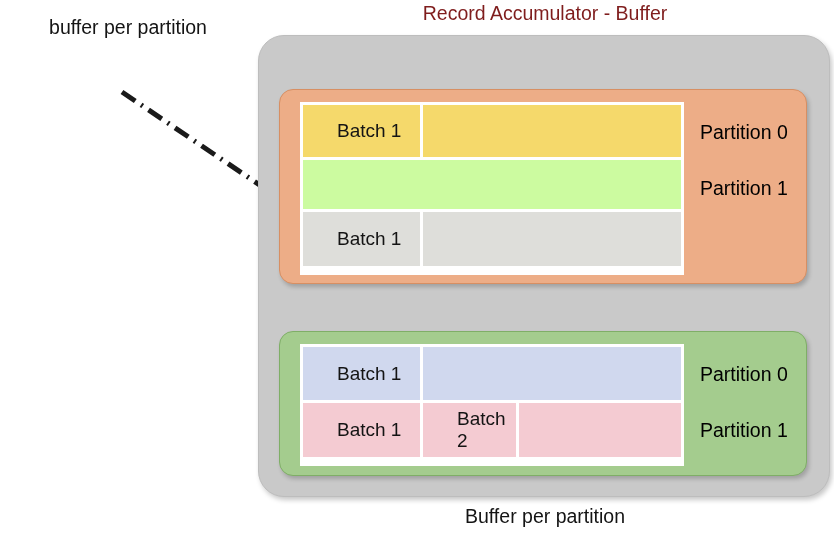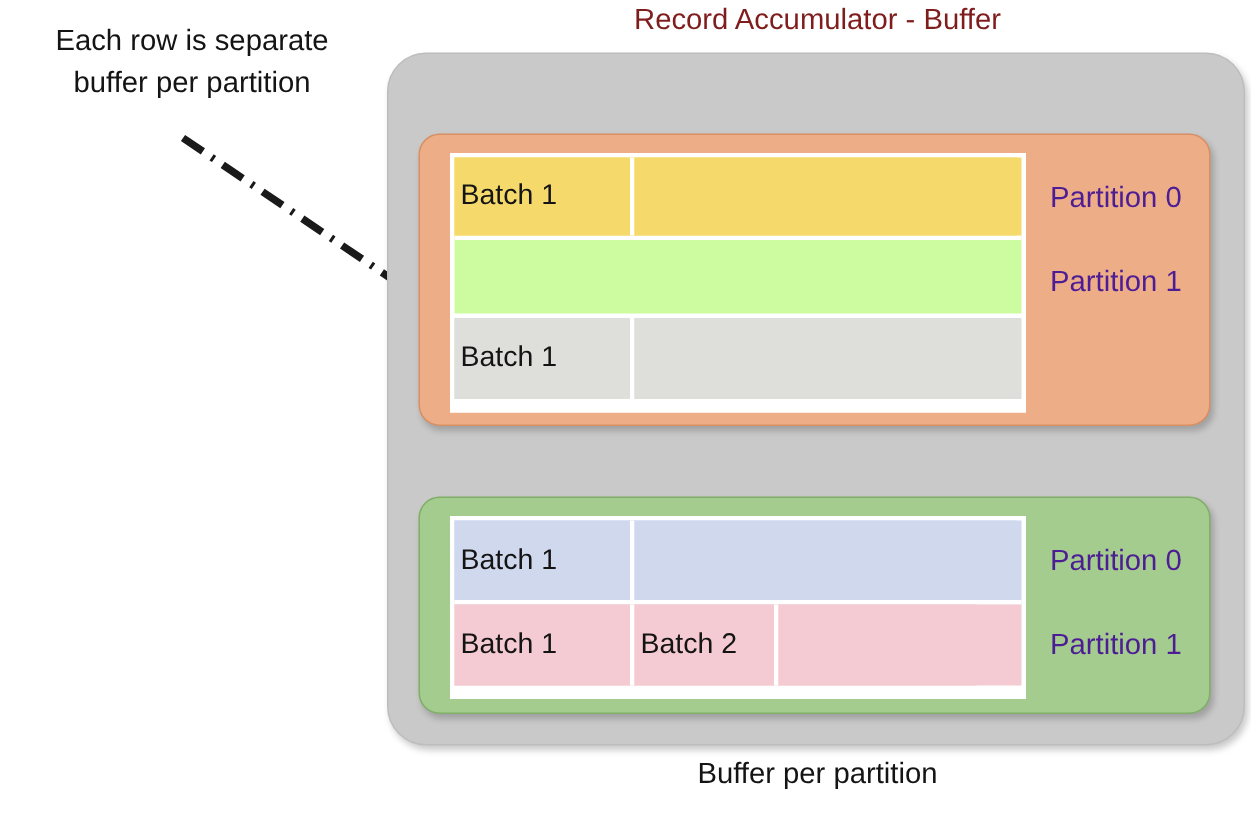--- a/index.html
+++ b/index.html
@@ -128,41 +128,40 @@
   }
   .partition-row:last-child { border-bottom: none; }
 
   .batch-cell {
     box-sizing: border-box;
     border-right: 3px solid #ffffff;
     display: flex;
     align-items: center;
     font-size: 19px;
     color: #141414;
-    padding-left: 4px;
+    padding-left: 34px;
   }
   .batch-cell:last-child { border-right: none; }
   .batch-cell.empty { padding-left: 0; }
 
   
   .partition-name {
     position: absolute;
     left: 420px;
     width: 120px;
     font-size: 19.5px;
-    color: #4c1d95;
+    color: #000000;
     text-align: left;
     line-height: 1;
   }
 </style>
 </head>
 <body>
 
 <div id="annotation-note">
-  <div>Each row is separate</div>
   <div>buffer per partition</div>
 </div>
 
 <svg id="arrow-annotation" viewBox="0 0 200 130" xmlns="http://www.w3.org/2000/svg">
   <line x1="12" y1="12" x2="160" y2="112" stroke="#1a1a1a" stroke-width="5" stroke-dasharray="16 7 2 7" stroke-linecap="butt"></line>
   <polygon points="160,92 186,112 158,120" fill="#1a1a1a"></polygon>
 </svg>
 
 <div id="diagram-title">Record Accumulator - Buffer</div>
 

